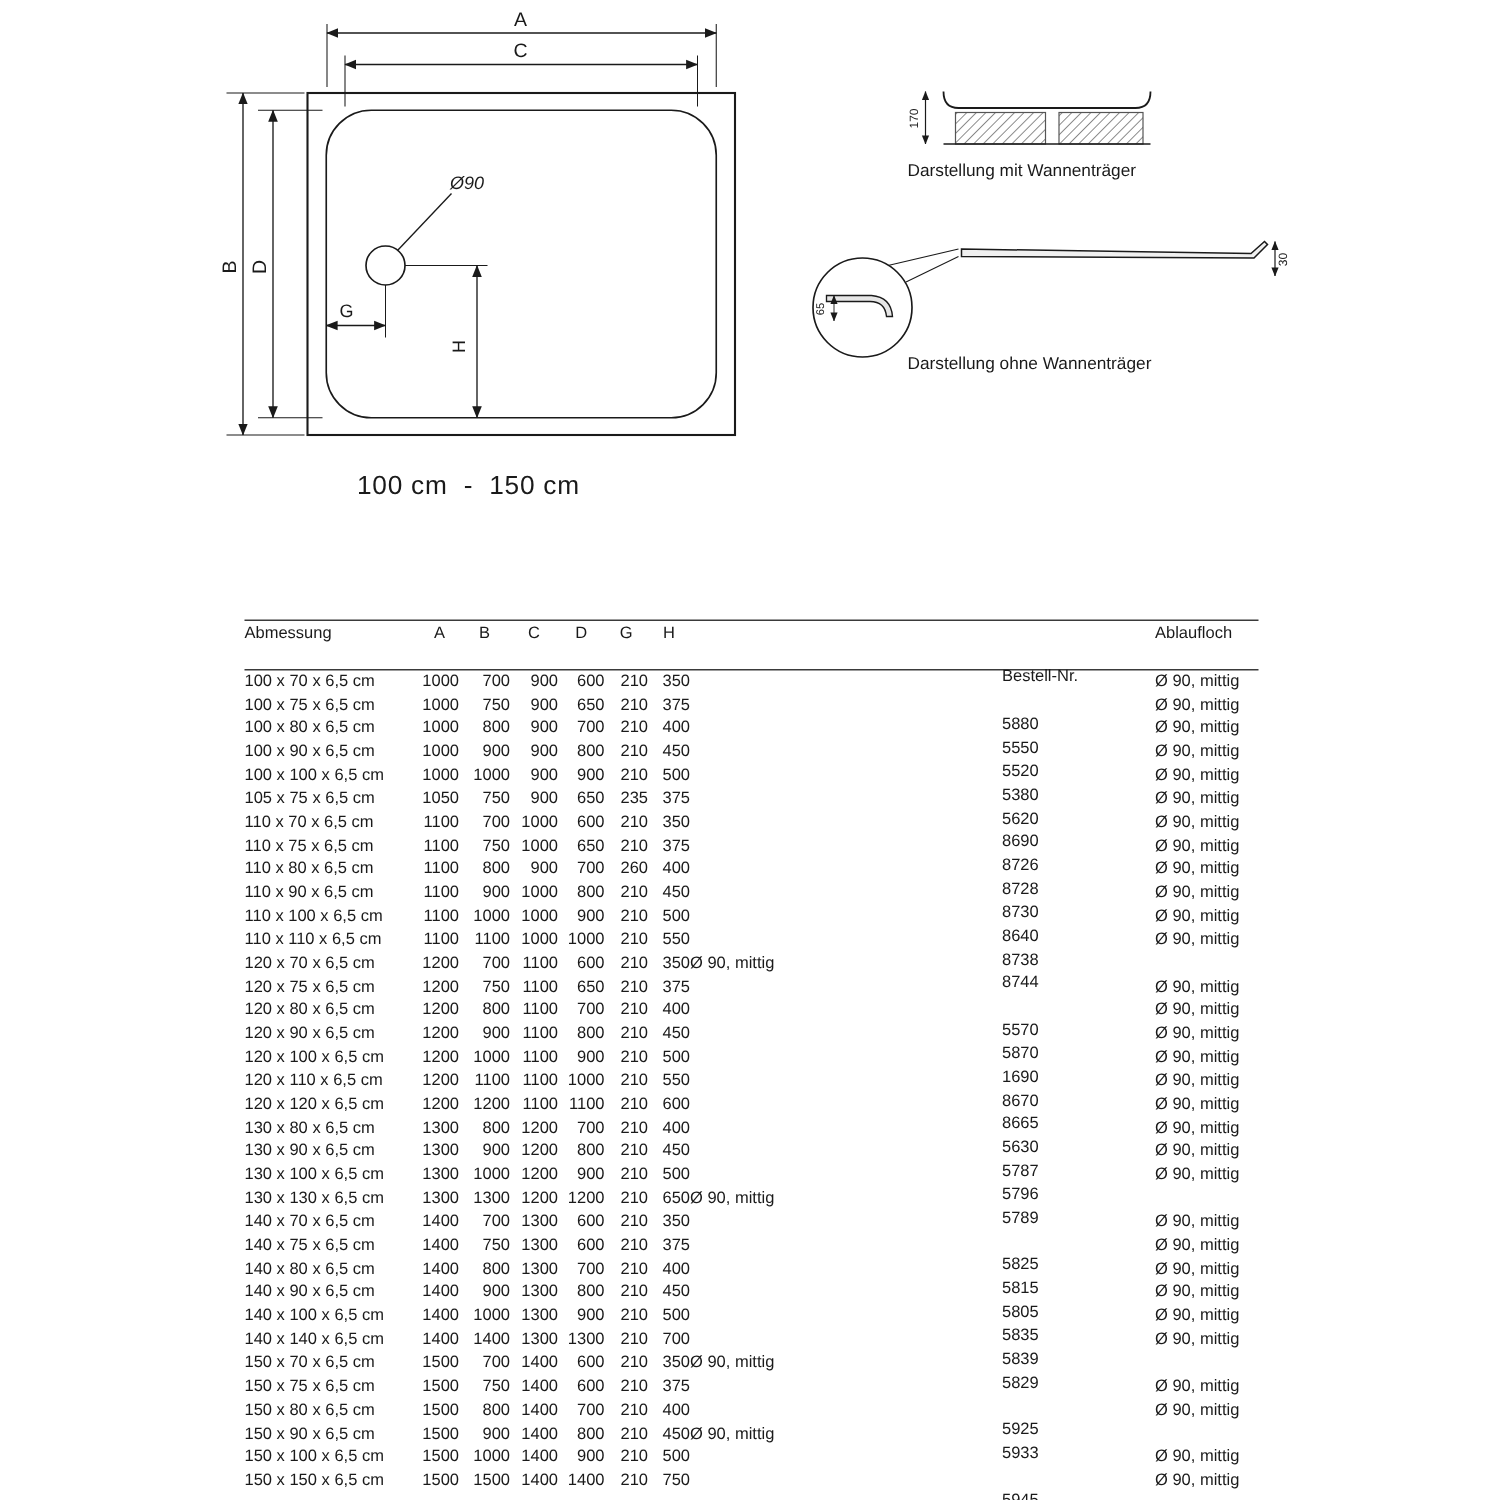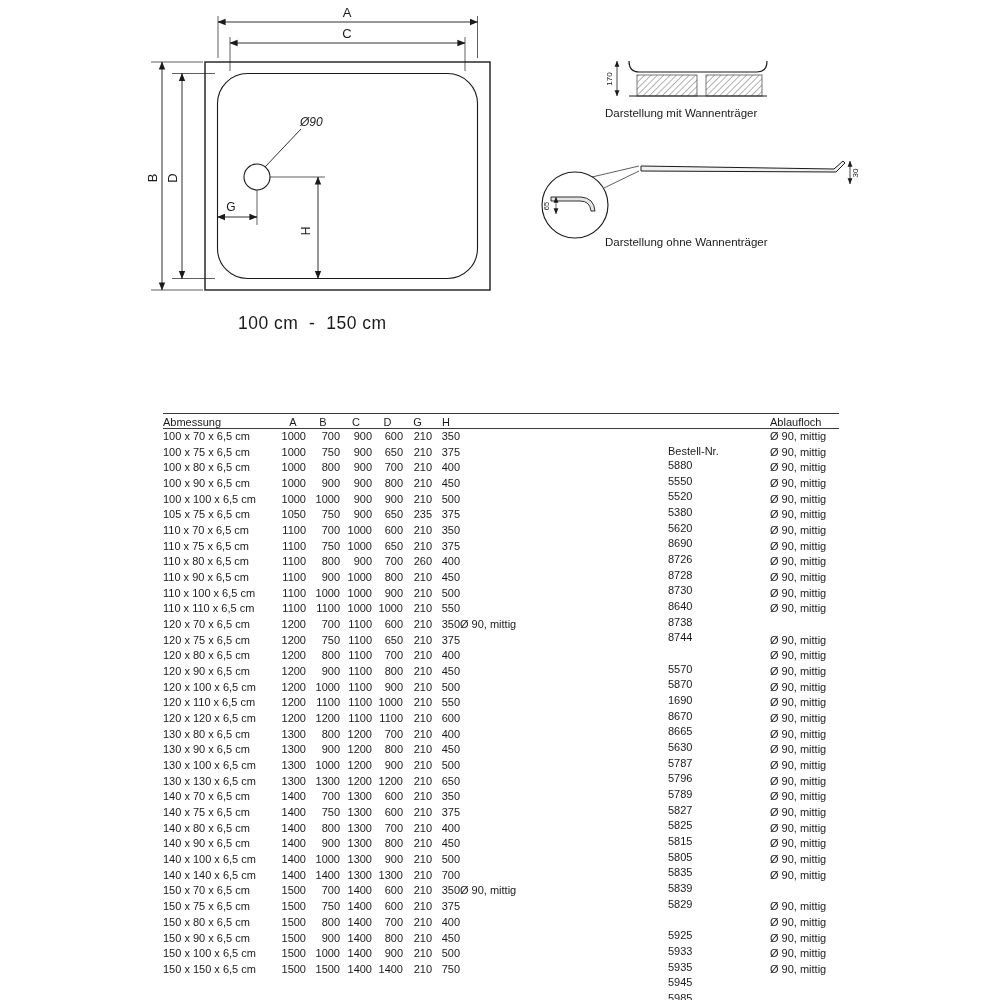--- a/index.html
+++ b/index.html
@@ -4,21 +4,21 @@
 <style>
   * { margin:0; padding:0; box-sizing:border-box; }
   html,body { width:1000px; height:1000px; background:#ffffff; }
   body { font-family:"Liberation Sans", sans-serif; color:#1a1a1a; position:relative; overflow:hidden; }
   .page { position:absolute; left:0; top:0; width:1000px; height:1000px; background:#fff; }
   svg.drawing { position:absolute; left:0; top:0; }
   svg text { font-family:"Liberation Sans", sans-serif; }
 
   .spec-table { position:absolute; left:163px; top:413px; width:676px; font-size:11px; color:#1a1a1a; }
   .thead, .trow { display:grid; grid-template-columns:117px 26px 34px 32px 31px 29px 28px 310px 1fr; }
-  .thead { border-top:1px solid #3a3a3a; border-bottom:1px solid #3a3a3a; height:16px; line-height:17px; }
+  .thead { border-top:1px solid #3a3a3a; border-bottom:1px solid #3a3a3a; height:34px; line-height:17px; }
   .trow { height:15.68px; line-height:15.68px; }
   .tcell { white-space:nowrap; }
   .c0 { text-align:left; }
   .c1,.c2,.c3,.c4,.c5,.c6 { text-align:right; }
   .h.c1,.h.c2,.h.c3,.h.c4,.h.c5,.h.c6 { text-align:center; }
   .c7 { padding-left:208px; text-align:left;margin-top:29px; }
   .c8 { text-align:left; }
 </style>
 </head>
 <body>
@@ -355,21 +355,20 @@
           <div class="tcell c8">Ø 90, mittig</div>
         </div>
         <div class="trow">
           <div class="tcell c0">130 x 130 x 6,5 cm</div>
           <div class="tcell c1">1300</div>
           <div class="tcell c2">1300</div>
           <div class="tcell c3">1200</div>
           <div class="tcell c4">1200</div>
           <div class="tcell c5">210</div>
           <div class="tcell c6">650</div>
-          <div class="tcell c7">5827</div>
           <div class="tcell c8">Ø 90, mittig</div>
         </div>
         <div class="trow">
           <div class="tcell c0">140 x 70 x 6,5 cm</div>
           <div class="tcell c1">1400</div>
           <div class="tcell c2">700</div>
           <div class="tcell c3">1300</div>
           <div class="tcell c4">600</div>
           <div class="tcell c5">210</div>
           <div class="tcell c6">350</div>
@@ -464,21 +463,20 @@
           <div class="tcell c8">Ø 90, mittig</div>
         </div>
         <div class="trow">
           <div class="tcell c0">150 x 90 x 6,5 cm</div>
           <div class="tcell c1">1500</div>
           <div class="tcell c2">900</div>
           <div class="tcell c3">1400</div>
           <div class="tcell c4">800</div>
           <div class="tcell c5">210</div>
           <div class="tcell c6">450</div>
-          <div class="tcell c7">5935</div>
           <div class="tcell c8">Ø 90, mittig</div>
         </div>
         <div class="trow">
           <div class="tcell c0">150 x 100 x 6,5 cm</div>
           <div class="tcell c1">1500</div>
           <div class="tcell c2">1000</div>
           <div class="tcell c3">1400</div>
           <div class="tcell c4">900</div>
           <div class="tcell c5">210</div>
           <div class="tcell c6">500</div>

